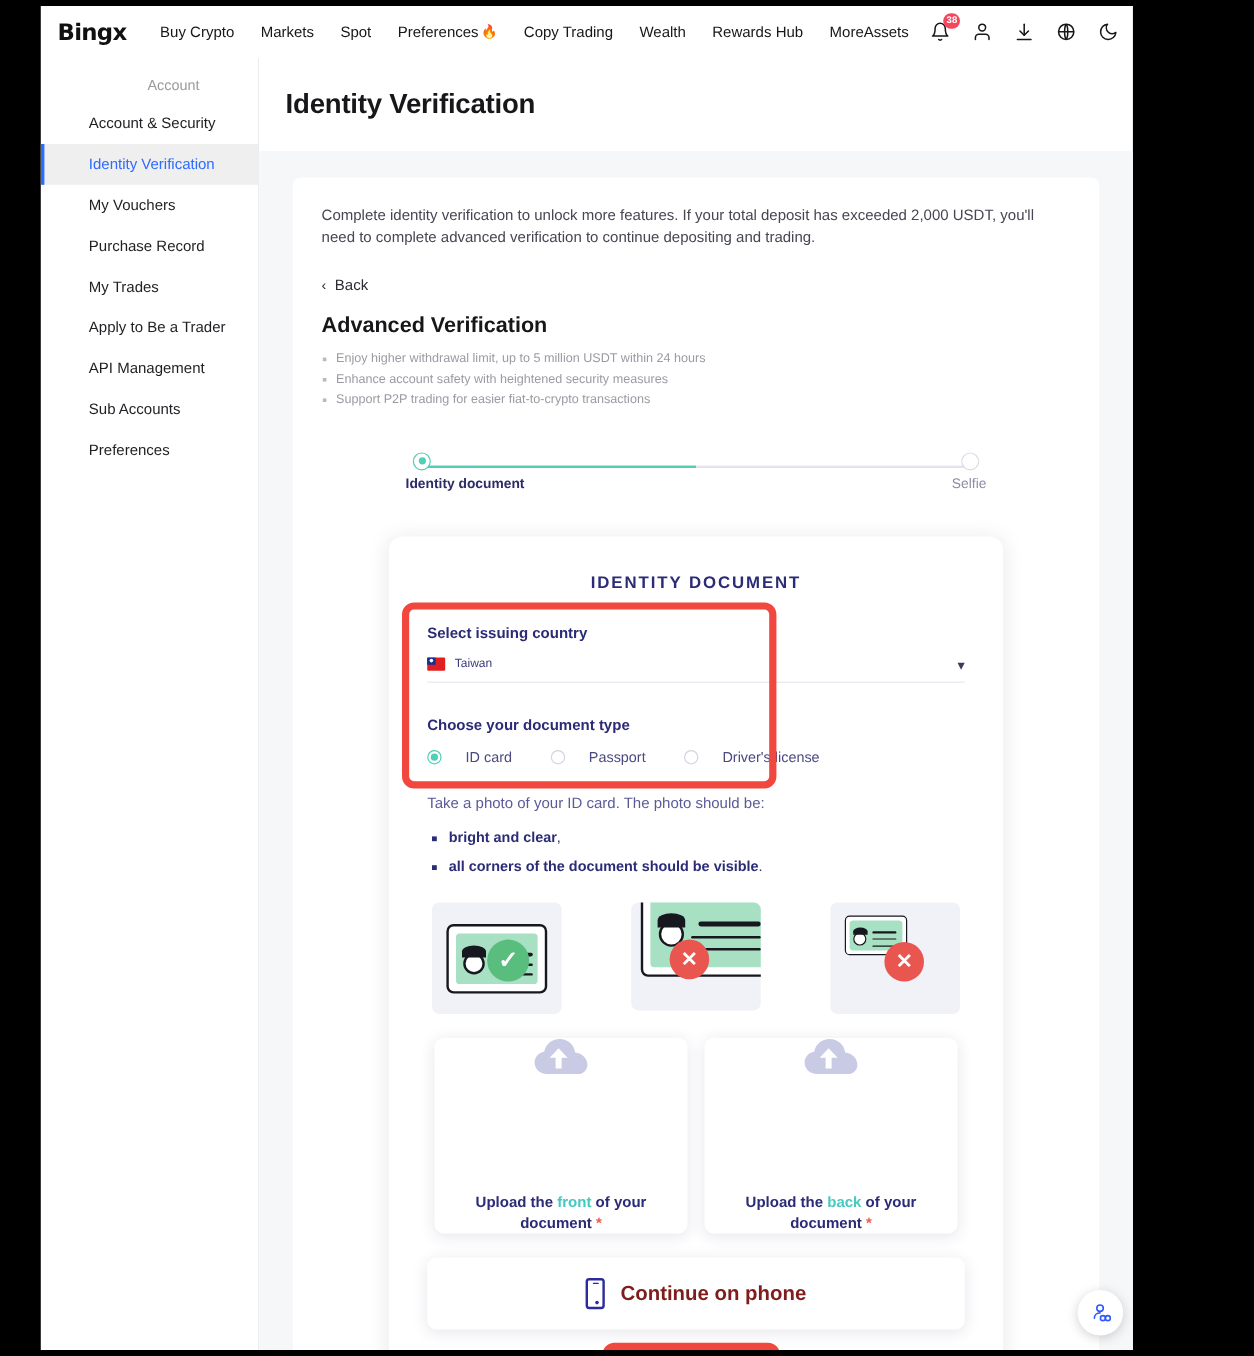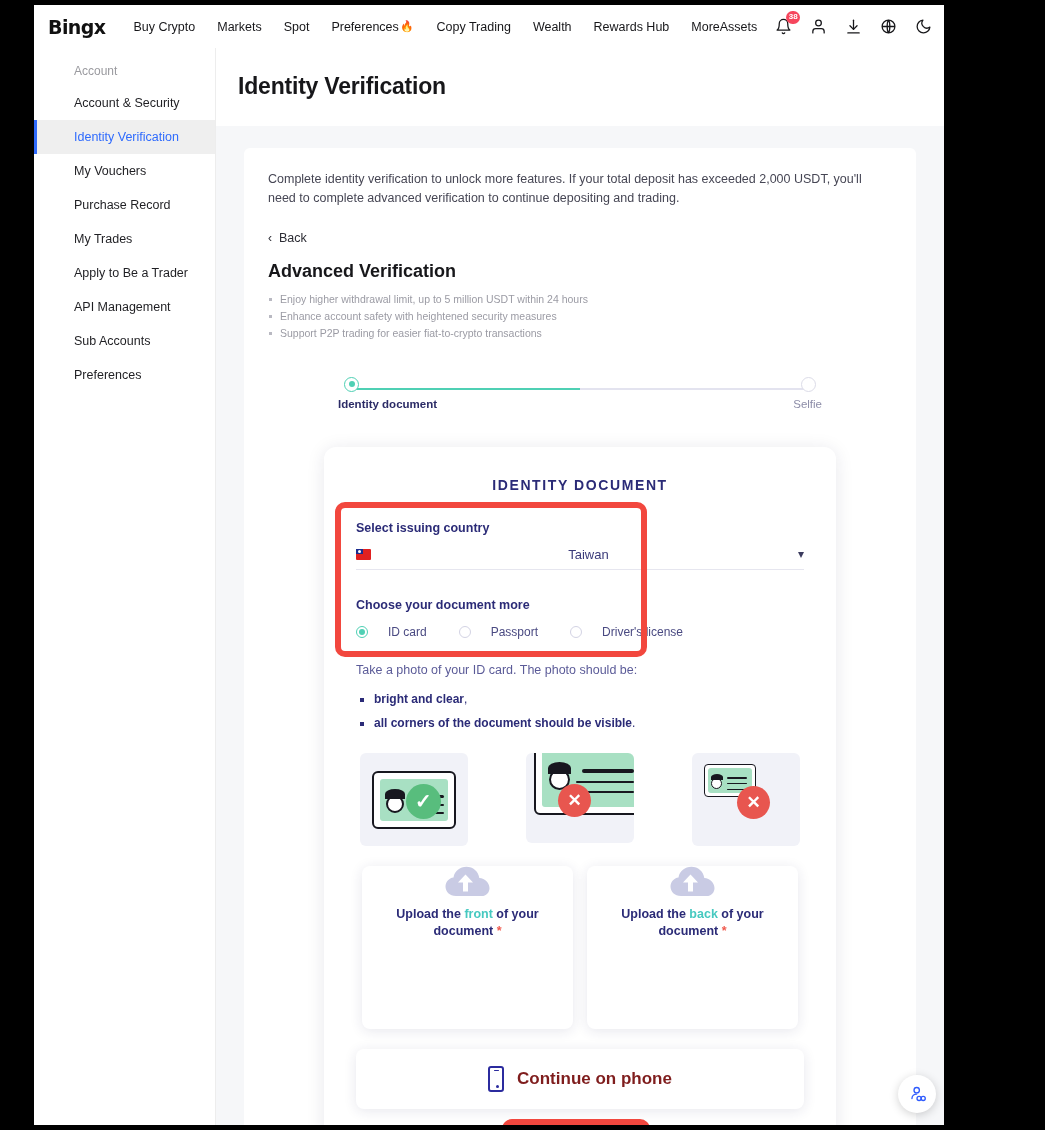--- a/index.html
+++ b/index.html
@@ -58,21 +58,21 @@
   
   .body-wrap { display:flex; height:1077px; }
 
   
   .sidebar {
     width:182px; min-width:182px; background:#fff;
     border-right:1px solid #ededed;
     padding-top:10px;
   }
   .side-head {
-    font-size:12px; color:#9a9a9f; padding:6px 0 8px 40px;
+    font-size:12px; color:#9a9a9f; padding:6px 0 8px 40px;text-align:center;
   }
   .side-item {
     font-size:12.5px; color:#1f1f23;
     padding:10px 0 10px 40px;
     position:relative; cursor:pointer;
   }
   .side-item.active {
     background:#efefef; color:#2f6bfd;
   }
   .side-item.active:before {
@@ -172,21 +172,21 @@
     background:#e02020; position:relative; border-radius:1px; flex:none;
   }
   .flag:before {
     content:""; position:absolute; left:0; top:0;
     width:7px; height:5.5px; background:#1b2d8f;
   }
   .flag:after {
     content:""; position:absolute; left:2px; top:1px;
     width:3px; height:3px; background:#fff; border-radius:50%;
   }
-  .country-name { font-size:13px; color:#3b3b7a; flex:1;text-align:center; }
+  .country-name { font-size:10px; color:#3b3b7a; flex:1; }
   .chev-d { color:#3b3b5e; font-size:12px; }
 
   .radios { margin-top:13px; display:flex; align-items:center; gap:32px; }
   .radio { display:flex; align-items:center; gap:8px; cursor:pointer; }
   .radio-mark {
     width:12px; height:12px; border-radius:50%;
     border:1.4px solid #d3d3e4; display:flex;
     align-items:center; justify-content:center; flex:none;
   }
   .radio.sel .radio-mark { border-color:#4fd0b4; }
@@ -249,21 +249,21 @@
   }
 
   
   .uploads {
     margin-top:20px; display:flex; gap:14px; justify-content:center;
   }
   .upload {
     width:211px; height:163px; background:#fff;
     border-radius:8px; box-shadow:0 2px 13px rgba(40,40,90,0.11);
     display:flex; flex-direction:column; align-items:center;
-    justify-content:flex-start; cursor:pointer; padding:0 16px;
+    justify-content:space-between; cursor:pointer; padding:0 16px;
   }
   .cloud {
     width:46px; height:32px; position:relative; margin-bottom:8px;
   }
   .upl-txt {
     text-align:center; font-size:12.5px; font-weight:bold;
     color:#2b2b77; line-height:1.35;
   }
   .upl-txt .tealw { color:#46c9c0; }
   .req { color:#f05a4e; }
@@ -423,21 +423,21 @@
 
             <div class="doc-title">IDENTITY DOCUMENT</div>
 
             <div class="field-lbl">Select issuing country</div>
             <div class="country-row">
               <span class="flag"></span>
               <span class="country-name">Taiwan</span>
               <span class="chev-d">▾</span>
             </div>
 
-            <div class="field-lbl">Choose your document more</div>
+            <div class="field-lbl">Choose your document type</div>
             <div class="radios">
               <label class="radio sel">
                 <span class="radio-mark">
                     <i></i>
                   </span>
                 <span class="radio-lbl">ID card</span>
               </label>
               <label class="radio">
                 <span class="radio-mark"></span>
                 <span class="radio-lbl">Passport</span>

